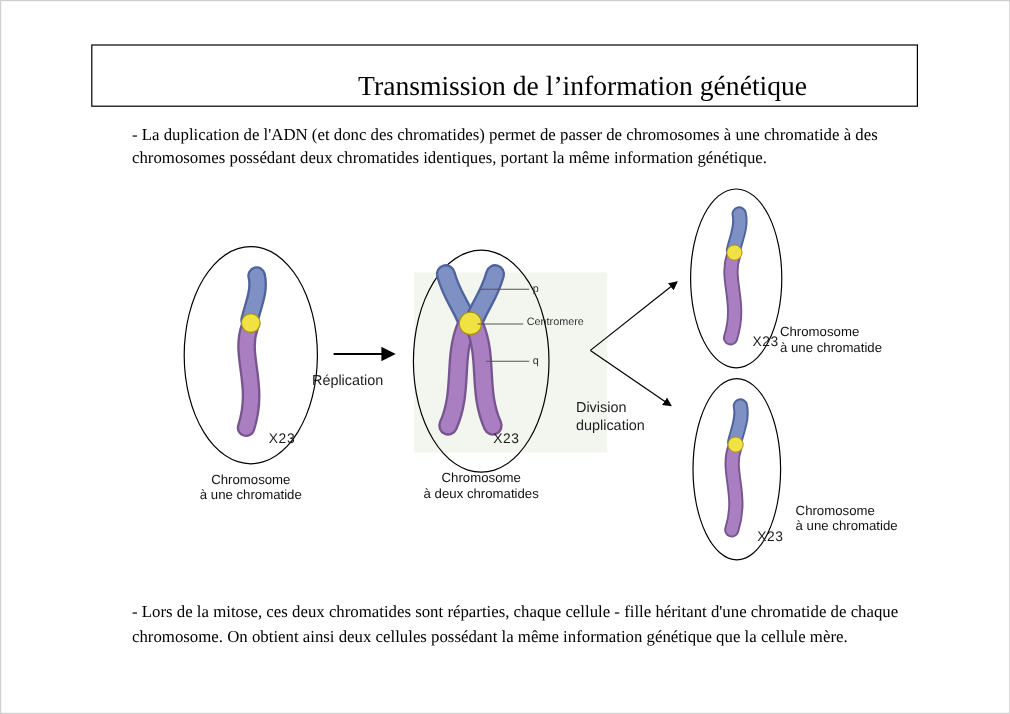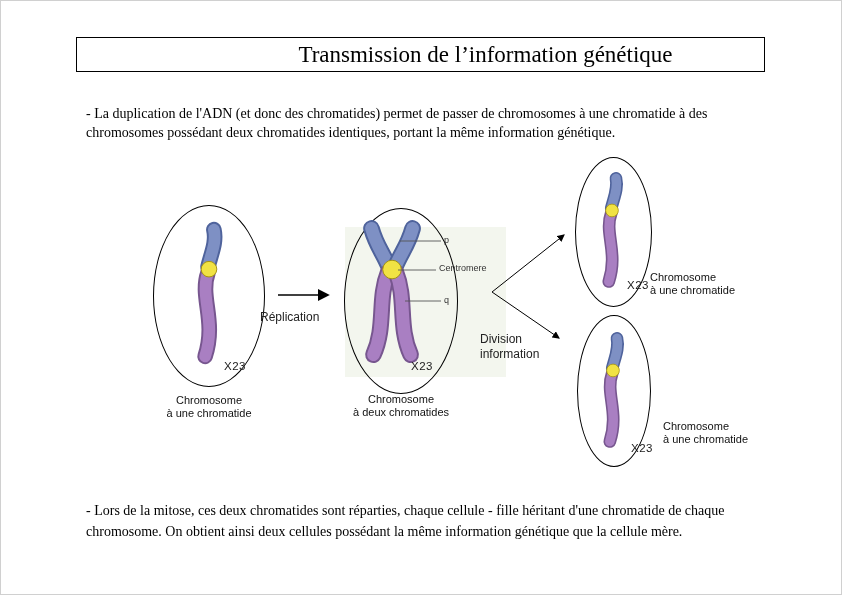--- a/index.html
+++ b/index.html
@@ -8,36 +8,37 @@
     position: relative;
     width: 842px; height: 595px;
     background: #ffffff;
     border: 1px solid #d0d0d0;
     font-family: "Liberation Sans", sans-serif;
     color: #000;
     overflow: hidden;
   }
   .title-box {
     position: absolute; left: 75px; top: 36px;
-    width: 689px; height: 35px;
+    width: 689px; height: 52px;
     border: 1px solid #000;
     display: flex; align-items: flex-end; justify-content: center;
     padding: 0 0 3px 130px;
     background: #fff;
   }
   .title {
     font-family: "Liberation Serif", serif;
     font-size: 23px;
     white-space: nowrap;
   }
   .para {
     position: absolute;
     font-family: "Liberation Serif", serif;
     font-size: 14px;
     z-index: 6;
+    margin-left: 24px;
   }
   #para-top    { left: 85px; top: 103px; width: 650px; line-height: 1.38; }
   #para-bottom { left: 85px; top: 499px; width: 694px; line-height: 1.5; }
 
   .bg-img {
     position: absolute; left: 344px; top: 226px;
     width: 161px; height: 150px;
     background: #f3f6ee;
     z-index: 1;
   }
@@ -142,21 +143,21 @@
     <path d="M277 294 L 327 294" stroke="#000" stroke-width="1.6" fill="none" marker-end="url(#arrowhead)"></path>
     <path d="M491 291 L 563 234" stroke="#000" stroke-width="1" fill="none" marker-end="url(#arrowhead)"></path>
     <path d="M491 291 L 558 337" stroke="#000" stroke-width="1" fill="none" marker-end="url(#arrowhead)"></path>
     <path d="M399 240 L 440 240" stroke="#555" stroke-width="0.9"></path>
     <path d="M397 269 L 435 269" stroke="#555" stroke-width="0.9"></path>
     <path d="M404 300 L 440 300" stroke="#555" stroke-width="0.9"></path>
   </svg>
 
   <div class="label flow-label" id="label-replication">Réplication</div>
   <div class="label flow-label" id="label-division">Division
-information</div>
+duplication</div>
 
   <div class="annot" id="annot-p">p</div>
   <div class="annot" id="annot-centromere">Centromere</div>
   <div class="annot" id="annot-q">q</div>
 
   <div class="label karyotype" id="karyo-left">X23</div>
   <div class="label karyotype" id="karyo-middle">X23</div>
   <div class="label karyotype" id="karyo-top-right">X23</div>
   <div class="label karyotype" id="karyo-bottom-right">X23</div>
 

